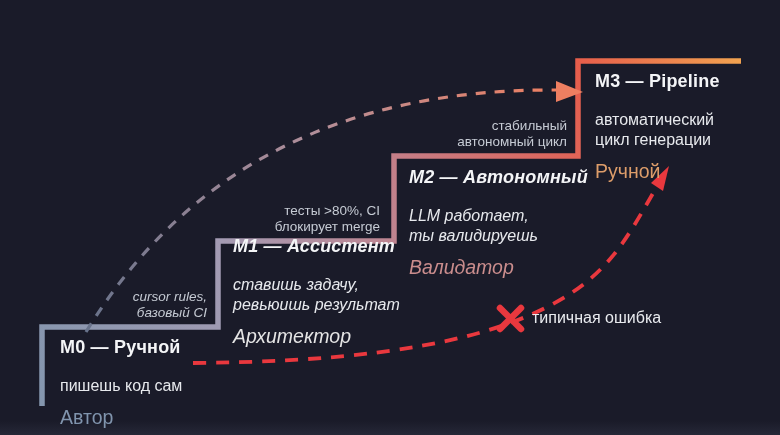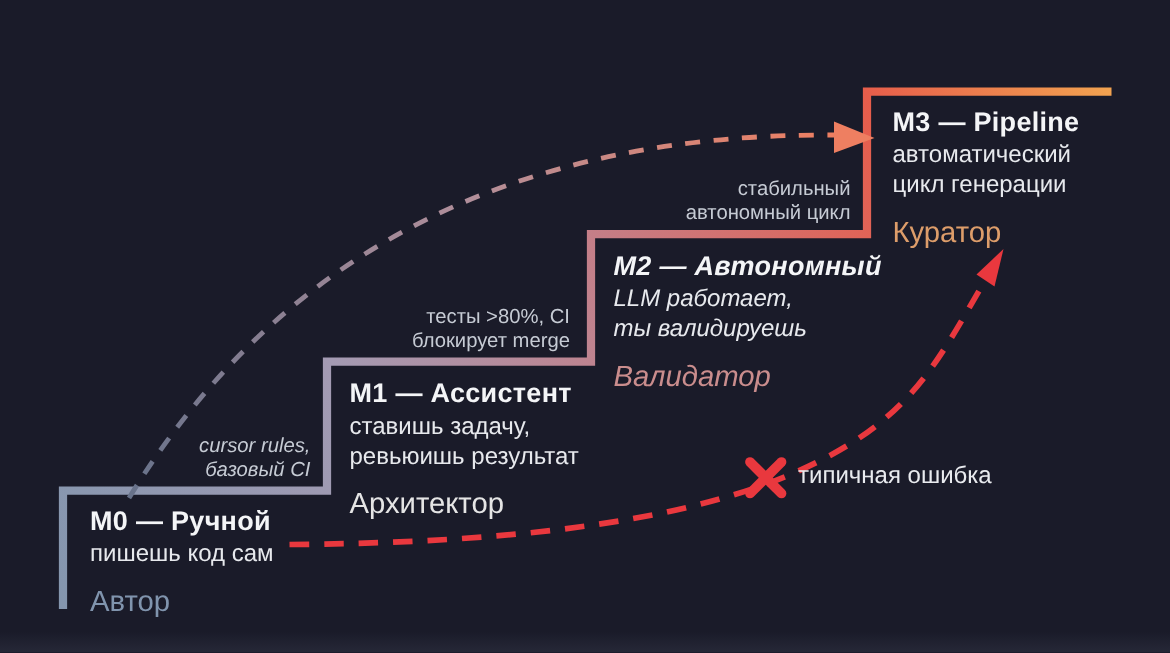--- a/index.html
+++ b/index.html
@@ -5,21 +5,21 @@
   html,body{margin:0;padding:0;}
   body{
     width:780px;height:435px;overflow:hidden;
     font-family:"Liberation Sans","DejaVu Sans",sans-serif;
     background:#1a1b29;
   }
   .slide{position:relative;width:780px;height:435px;background:#1a1b29;}
   .diagram-svg{position:absolute;left:0;top:0;}
   .step{position:absolute;}
   .step-title{font-size:18px;font-weight:bold;color:#f4f5f7;line-height:26px;letter-spacing:.2px;}
-  .step-desc{font-size:16px;color:#e7e9ed;line-height:20px;white-space:pre-line;margin-top:0;}
+  .step-desc{font-size:16px;color:#e7e9ed;line-height:20px;white-space:pre-line;margin-top:16px;}
   .step-role{font-size:19.5px;line-height:24px;margin-top:9px;}
   .t-label{
     position:absolute;text-align:right;font-size:13.5px;line-height:16px;
     color:#c6cbd4;white-space:pre-line;
   }
   .error-label{position:absolute;font-size:16px;color:#e9ebef;line-height:20px;}
   .bottom-vignette{
     position:absolute;left:0;bottom:0;width:780px;height:14px;
     background:linear-gradient(to bottom,rgba(140,150,180,0),rgba(140,150,180,0.10));
     pointer-events:none;
@@ -59,39 +59,39 @@
       <line x1="521" y1="308" x2="500" y2="329"></line>
     </g>
   </svg>
 
   <div class="step" style="left:60px;top:334px;">
     <div class="step-title">M0 — Ручной</div>
     <div class="step-desc">пишешь код сам</div>
     <div class="step-role" style="color: rgb(128, 148, 173);">Автор</div>
   </div>
 
-  <div class="step" style="left:233px;top:249px;">
+  <div class="step" style="left:233px;top:233px;font-style:italic;">
     <div class="step-title">M1 — Ассистент</div>
     <div class="step-desc">ставишь задачу,
 ревьюишь результат</div>
     <div class="step-role" style="color: #e5e5e5;">Архитектор</div>
   </div>
 
   <div class="step" style="left:409px;top:164px;font-style:italic;">
     <div class="step-title">M2 — Автономный</div>
     <div class="step-desc">LLM работает,
 ты валидируешь</div>
     <div class="step-role" style="color: rgb(202, 141, 141);">Валидатор</div>
   </div>
 
   <div class="step" style="left:595px;top:68px;">
     <div class="step-title">M3 — Pipeline</div>
     <div class="step-desc">автоматический
 цикл генерации</div>
-    <div class="step-role" style="color: rgb(221, 157, 106);">Куратор</div>
+    <div class="step-role" style="color: rgb(221, 157, 106);">Ручной</div>
   </div>
 
   <div class="t-label" style="right:573px;top:289px;font-style:italic;">cursor rules,
 базовый CI</div>
   <div class="t-label" style="right:400px;top:203px;">тесты &gt;80%, CI
 блокирует merge</div>
   <div class="t-label" style="right:213px;top:118px;">стабильный
 автономный цикл</div>
 
   <div class="error-label" style="left:532px;top:308px;">типичная ошибка</div>

